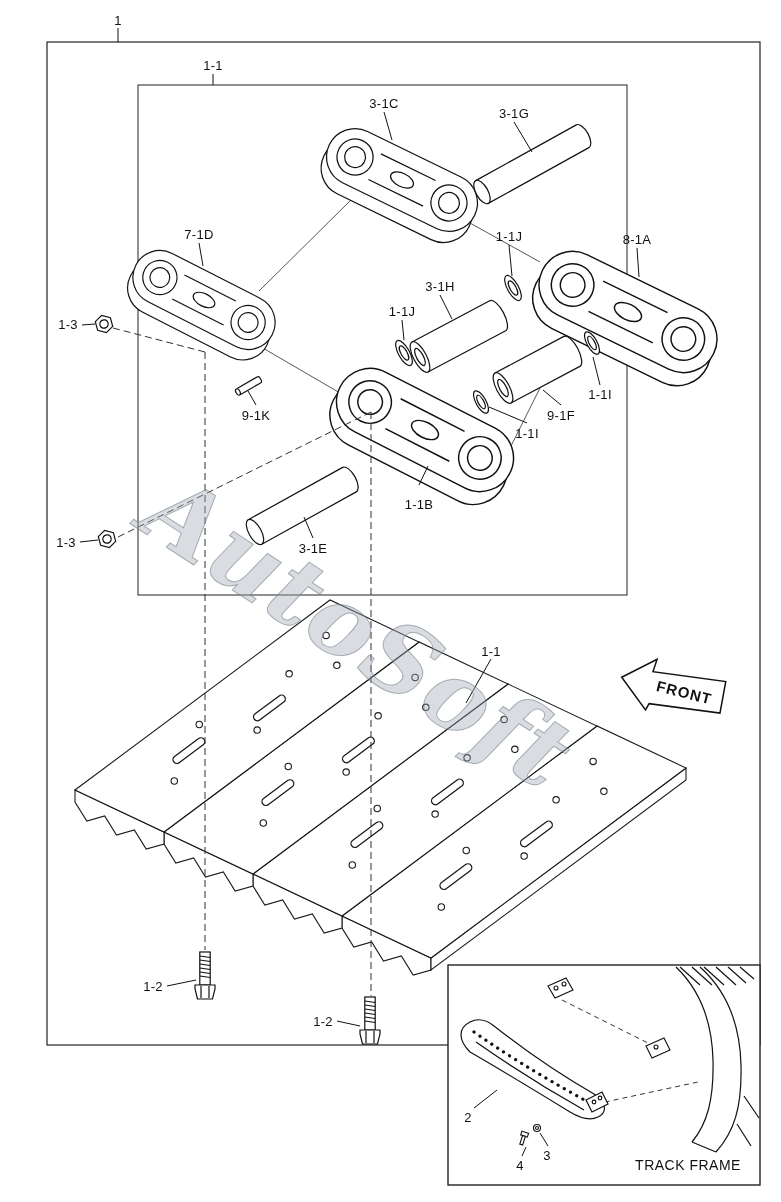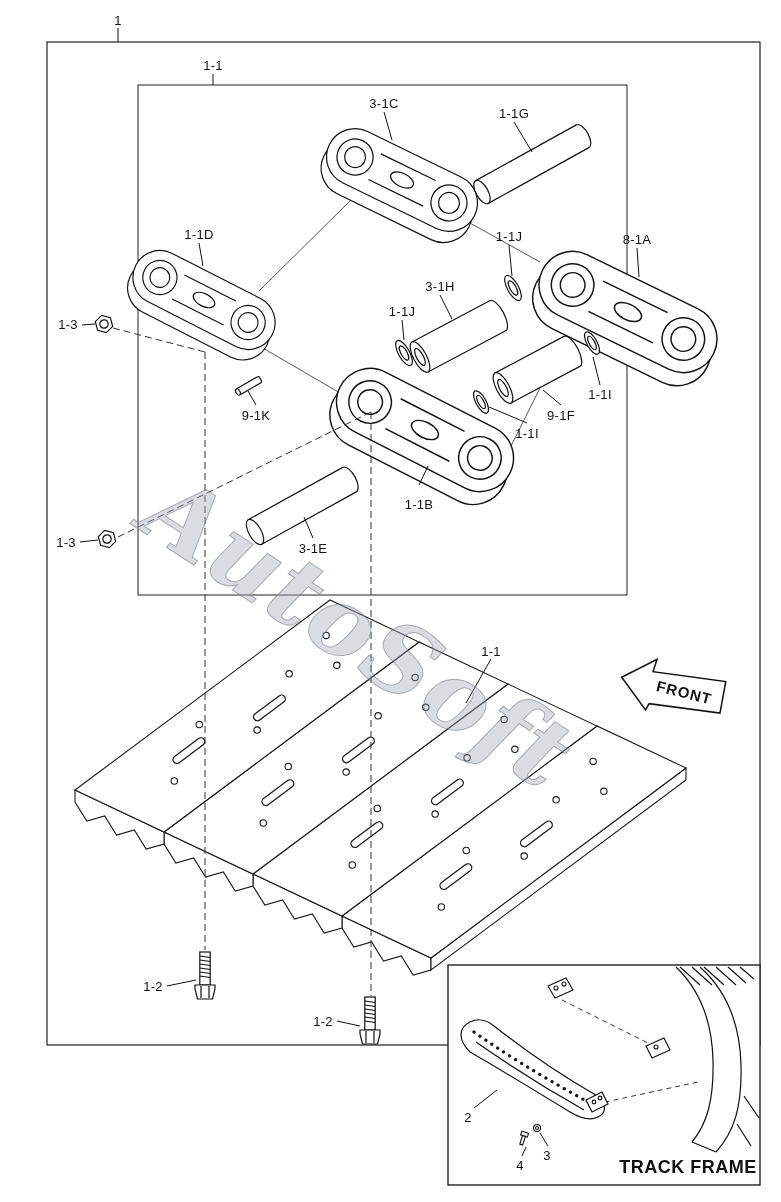--- a/index.html
+++ b/index.html
@@ -1,21 +1,21 @@
 <!DOCTYPE html>
 <html><head>
 <meta charset="utf-8">
 <style>
   html,body{margin:0;padding:0;background:#fff;}
   .canvas{position:relative;width:781px;height:1202px;background:#ffffff;overflow:hidden;
           font-family:"Liberation Sans",sans-serif;}
   .canvas svg{position:absolute;left:0;top:0;}
   .lbl{position:absolute;transform:translateX(-50%);font-size:13px;color:#111;
        white-space:nowrap;letter-spacing:0.3px;}
-  .caption{font-size:18px;letter-spacing:0.5px;font-weight:bold;}
+  .caption{font-size:14px;letter-spacing:0.5px;}
   .watermark{position:absolute;left:185px;top:452px;transform:rotate(33deg);transform-origin:0 0;
              font-family:"DejaVu Serif",serif;font-style:italic;font-weight:bold;font-size:96px;
              color:rgba(160,168,178,0.40);-webkit-text-stroke:1px rgba(110,120,132,0.55);
              letter-spacing:2px;pointer-events:none;white-space:nowrap;}
 </style>
 </head>
 <body>
 
 <div class="canvas">
 
@@ -262,22 +262,22 @@
       <line x1="522" y1="1156" x2="526" y2="1147"></line>
     </g>
   </g>
 </svg>
 
 <div class="watermark">AutoSoft</div>
 
 <span class="lbl" style="left:118px;top:13px">1</span>
 <span class="lbl" style="left:213px;top:58px">1-1</span>
 <span class="lbl" style="left:384px;top:96px">3-1C</span>
-<span class="lbl" style="left:514px;top:106px">1-1G</span>
-<span class="lbl" style="left:199px;top:227px">1-1D</span>
+<span class="lbl" style="left:514px;top:106px">3-1G</span>
+<span class="lbl" style="left:199px;top:227px">7-1D</span>
 <span class="lbl" style="left:509px;top:229px">1-1J</span>
 <span class="lbl" style="left:637px;top:232px">8-1A</span>
 <span class="lbl" style="left:440px;top:279px">3-1H</span>
 <span class="lbl" style="left:402px;top:304px">1-1J</span>
 <span class="lbl" style="left:68px;top:317px">1-3</span>
 <span class="lbl" style="left:600px;top:387px">1-1I</span>
 <span class="lbl" style="left:256px;top:408px">9-1K</span>
 <span class="lbl" style="left:561px;top:408px">9-1F</span>
 <span class="lbl" style="left:527px;top:426px">1-1I</span>
 <span class="lbl" style="left:419px;top:497px">1-1B</span>

